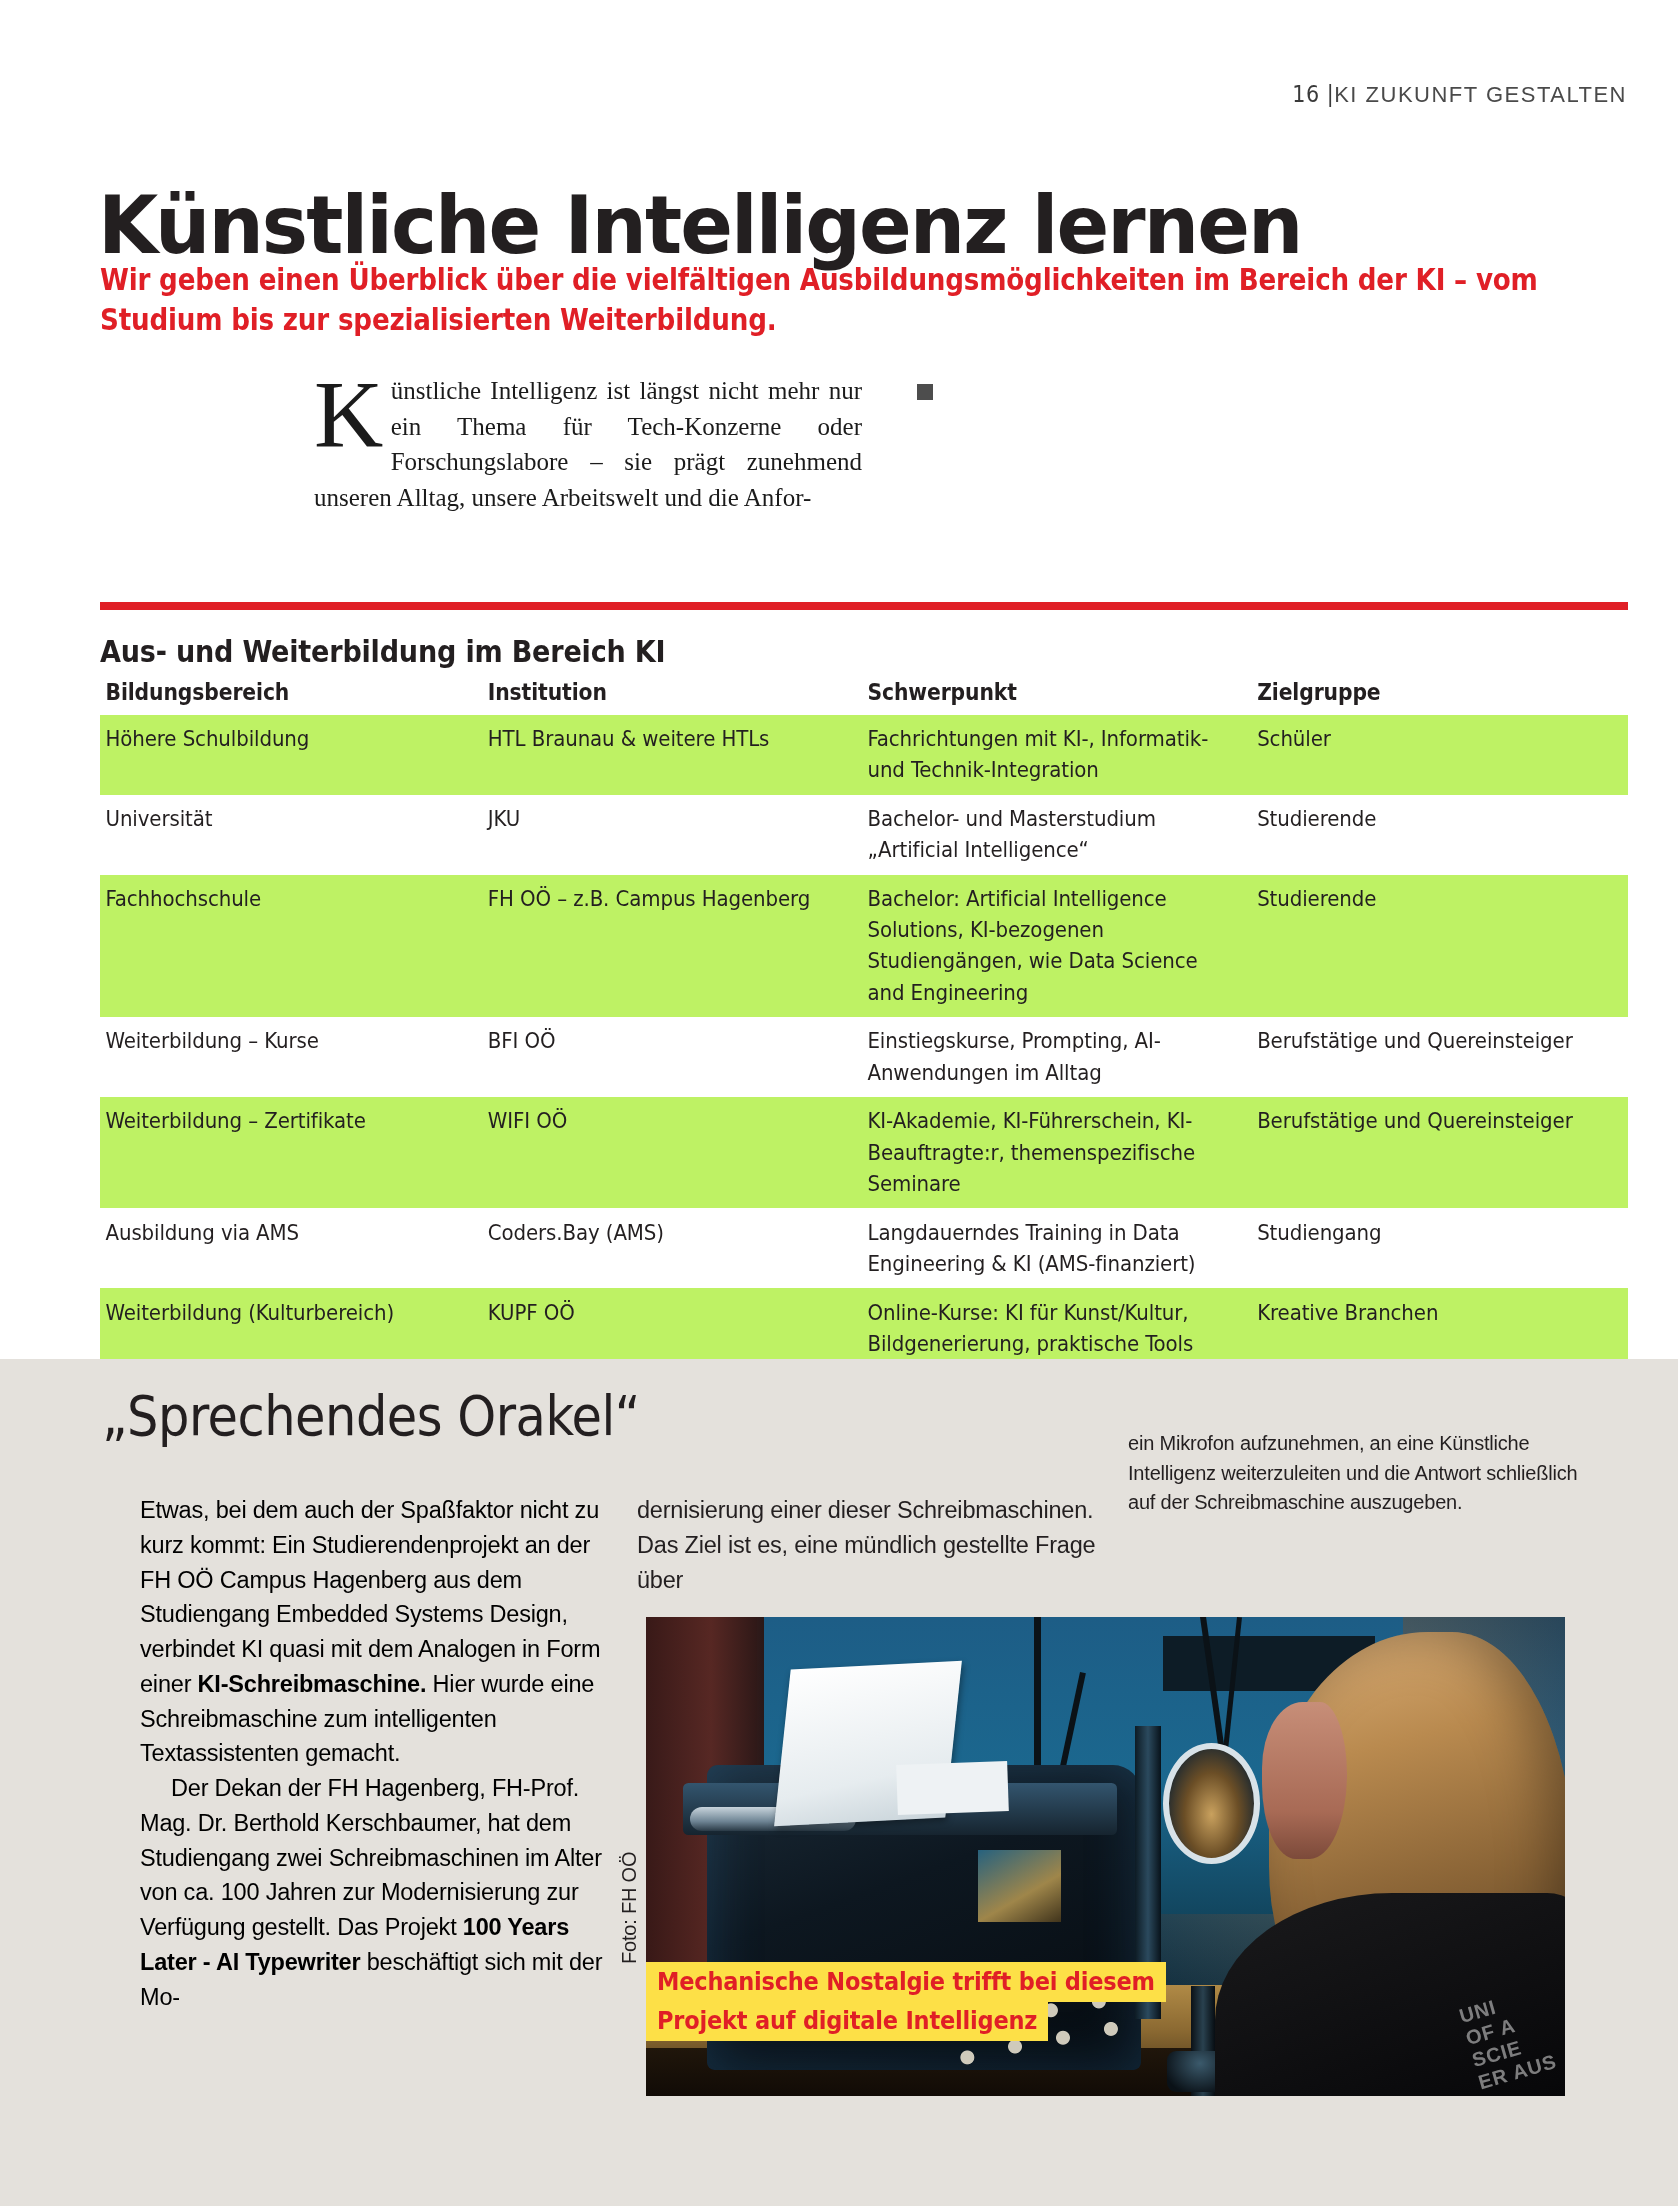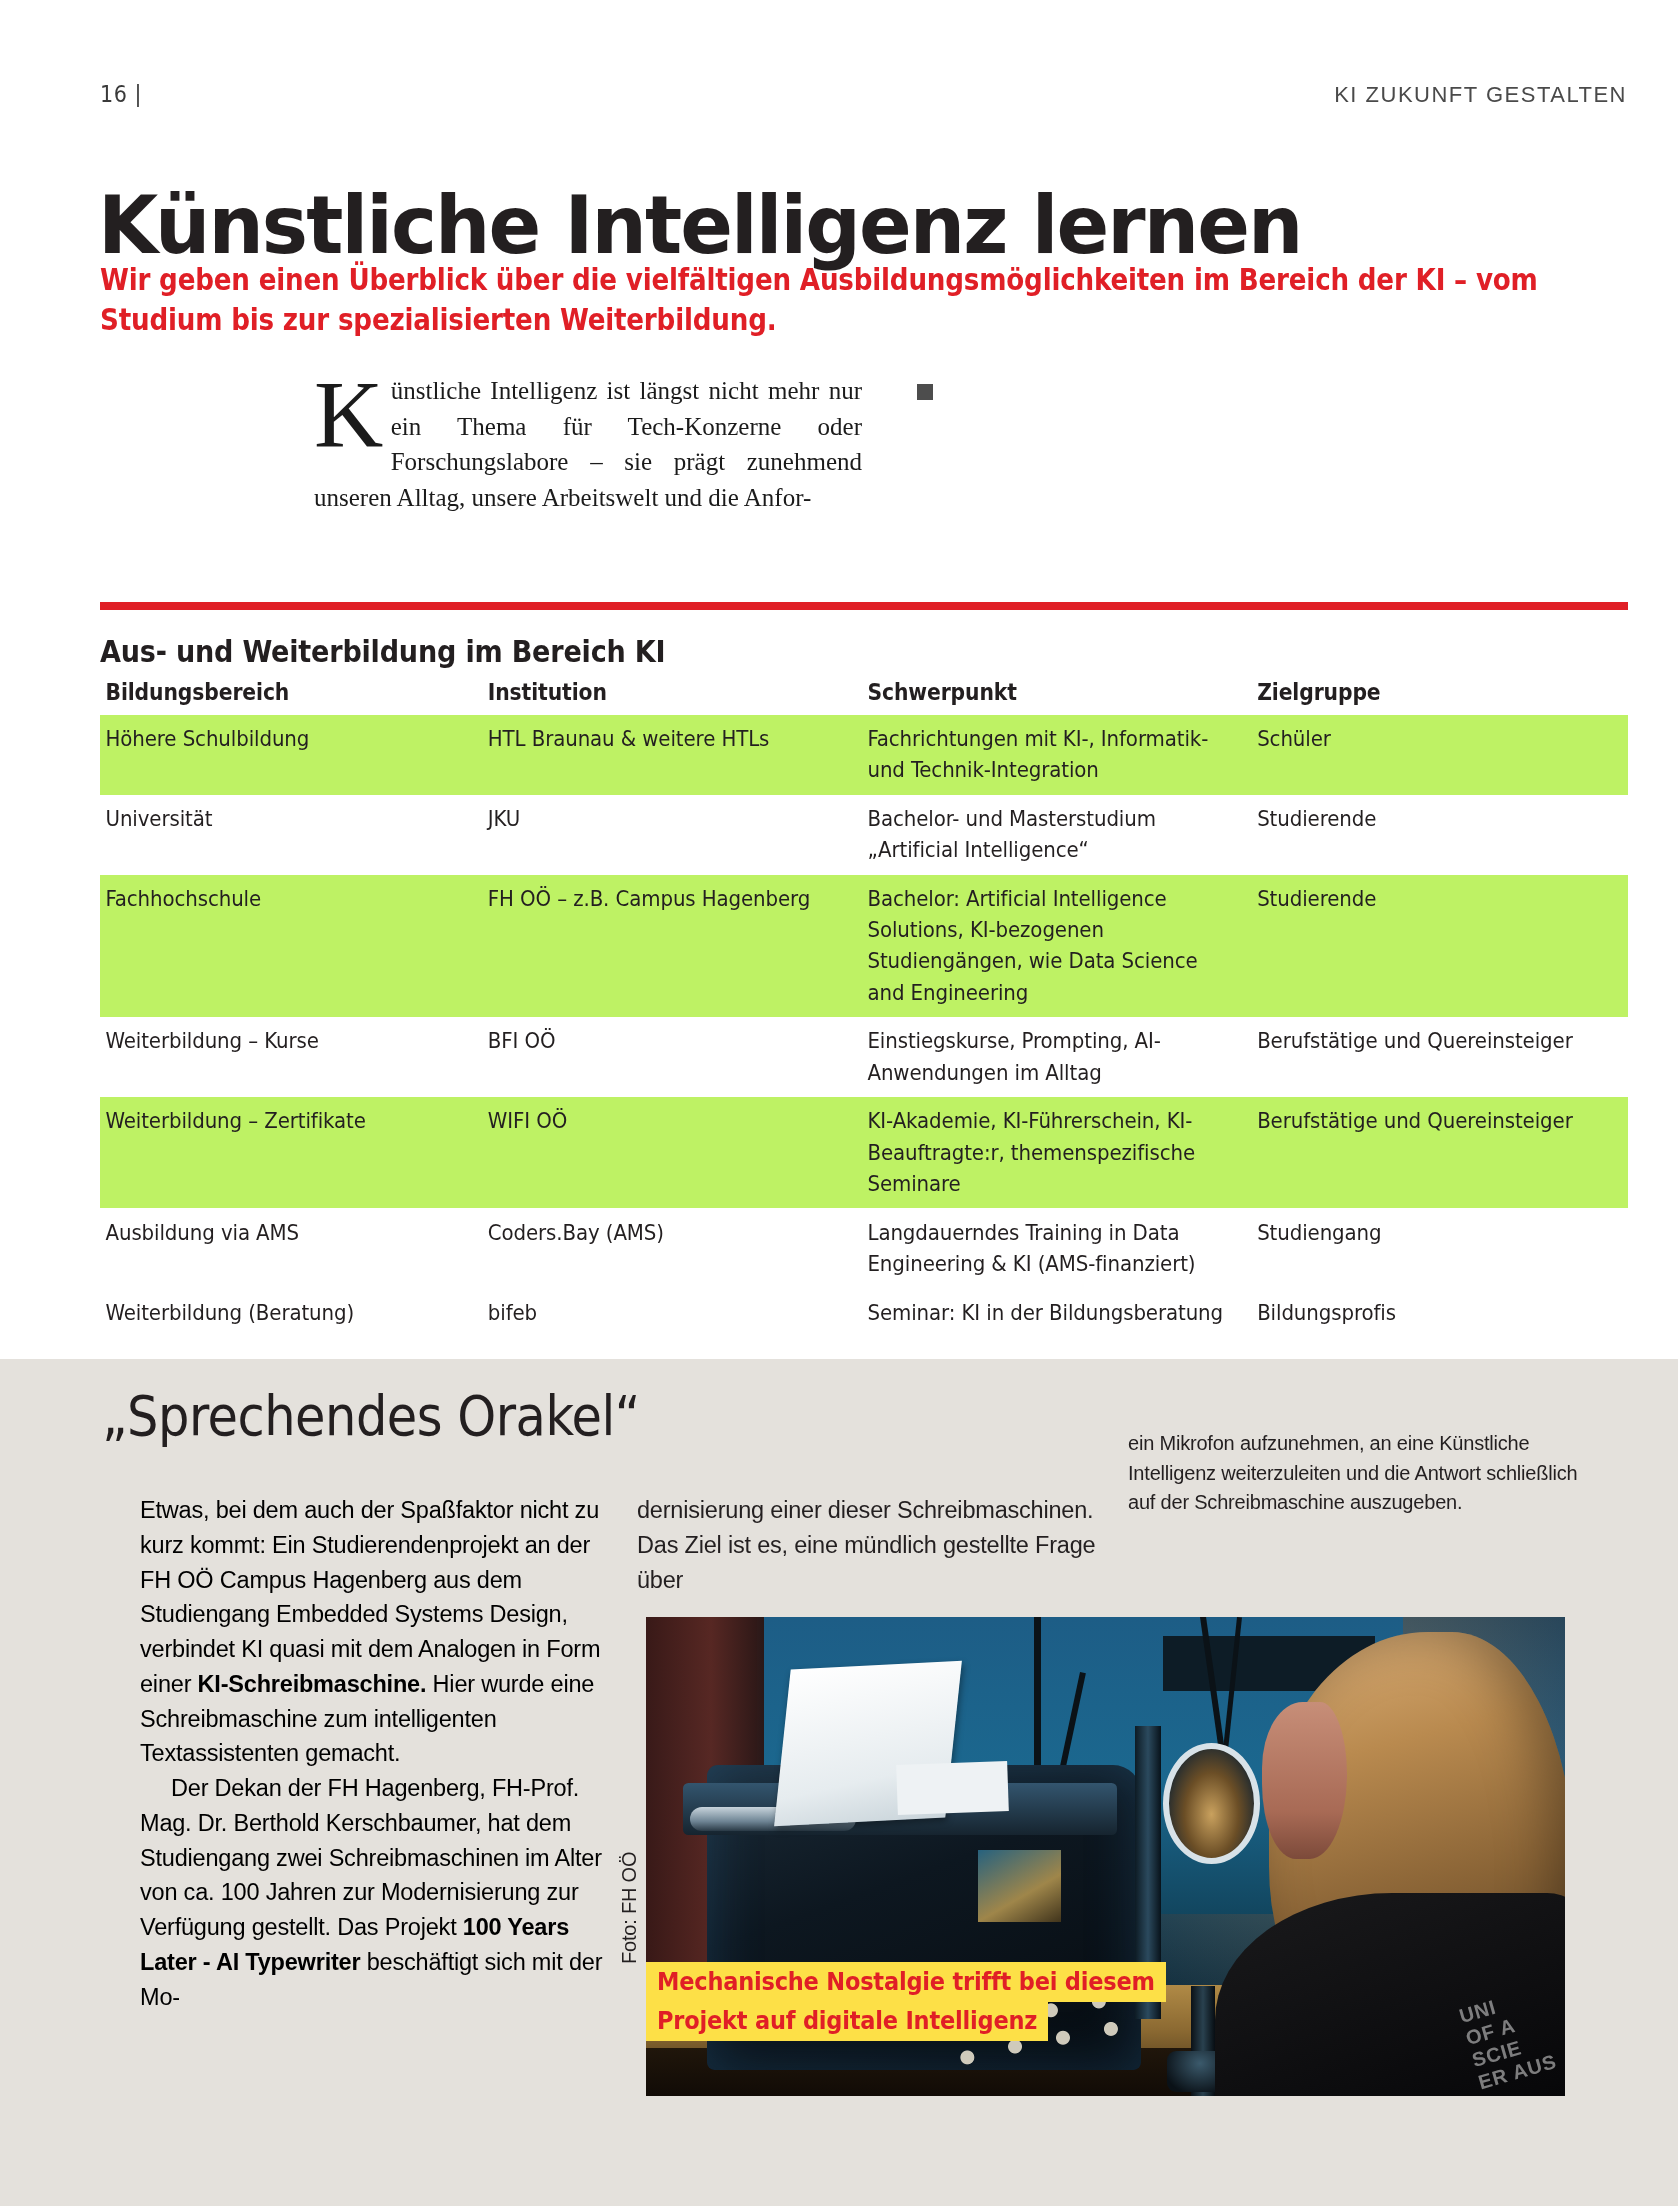--- a/index.html
+++ b/index.html
@@ -15,21 +15,21 @@
     overflow: hidden;
   }
 
   
   .page-header {
     position: absolute;
     left: 100px;
     top: 81px;
     width: 1527px;
     display: flex;
-    justify-content: space-between;
+    justify-content: flex-end;
     align-items: baseline;
   }
   .folio {
     font-family: "DejaVu Sans Condensed", "Liberation Sans Narrow", "Liberation Sans", sans-serif;
     font-size: 23px;
     color: #3a3a3a;
     letter-spacing: 0.5px;
     font-weight: 400;
   }
   .running-head {
@@ -457,20 +457,26 @@
       <td>Weiterbildung – Zertifikate</td>
       <td>WIFI OÖ</td>
       <td>KI-Akademie, KI-Führerschein, KI-Beauftragte:r, themenspezifische Seminare</td>
       <td>Berufstätige und Quereinsteiger</td>
     </tr>
     <tr class="plain">
       <td>Ausbildung via AMS</td>
       <td>Coders.Bay (AMS)</td>
       <td>Langdauerndes Training in Data Engineering &amp; KI (AMS-finanziert)</td>
       <td>Studiengang</td>
+    </tr>
+    <tr class="shade">
+      <td>Weiterbildung (Kulturbereich)</td>
+      <td>KUPF OÖ</td>
+      <td>Online-Kurse: KI für Kunst/Kultur, Bildgenerierung, praktische Tools</td>
+      <td>Kreative Branchen</td>
     </tr>
     <tr class="plain">
       <td>Weiterbildung (Beratung)</td>
       <td>bifeb</td>
       <td>Seminar: KI in der Bildungsberatung</td>
       <td>Bildungsprofis</td>
     </tr>
   </tbody>
 </table>
 

